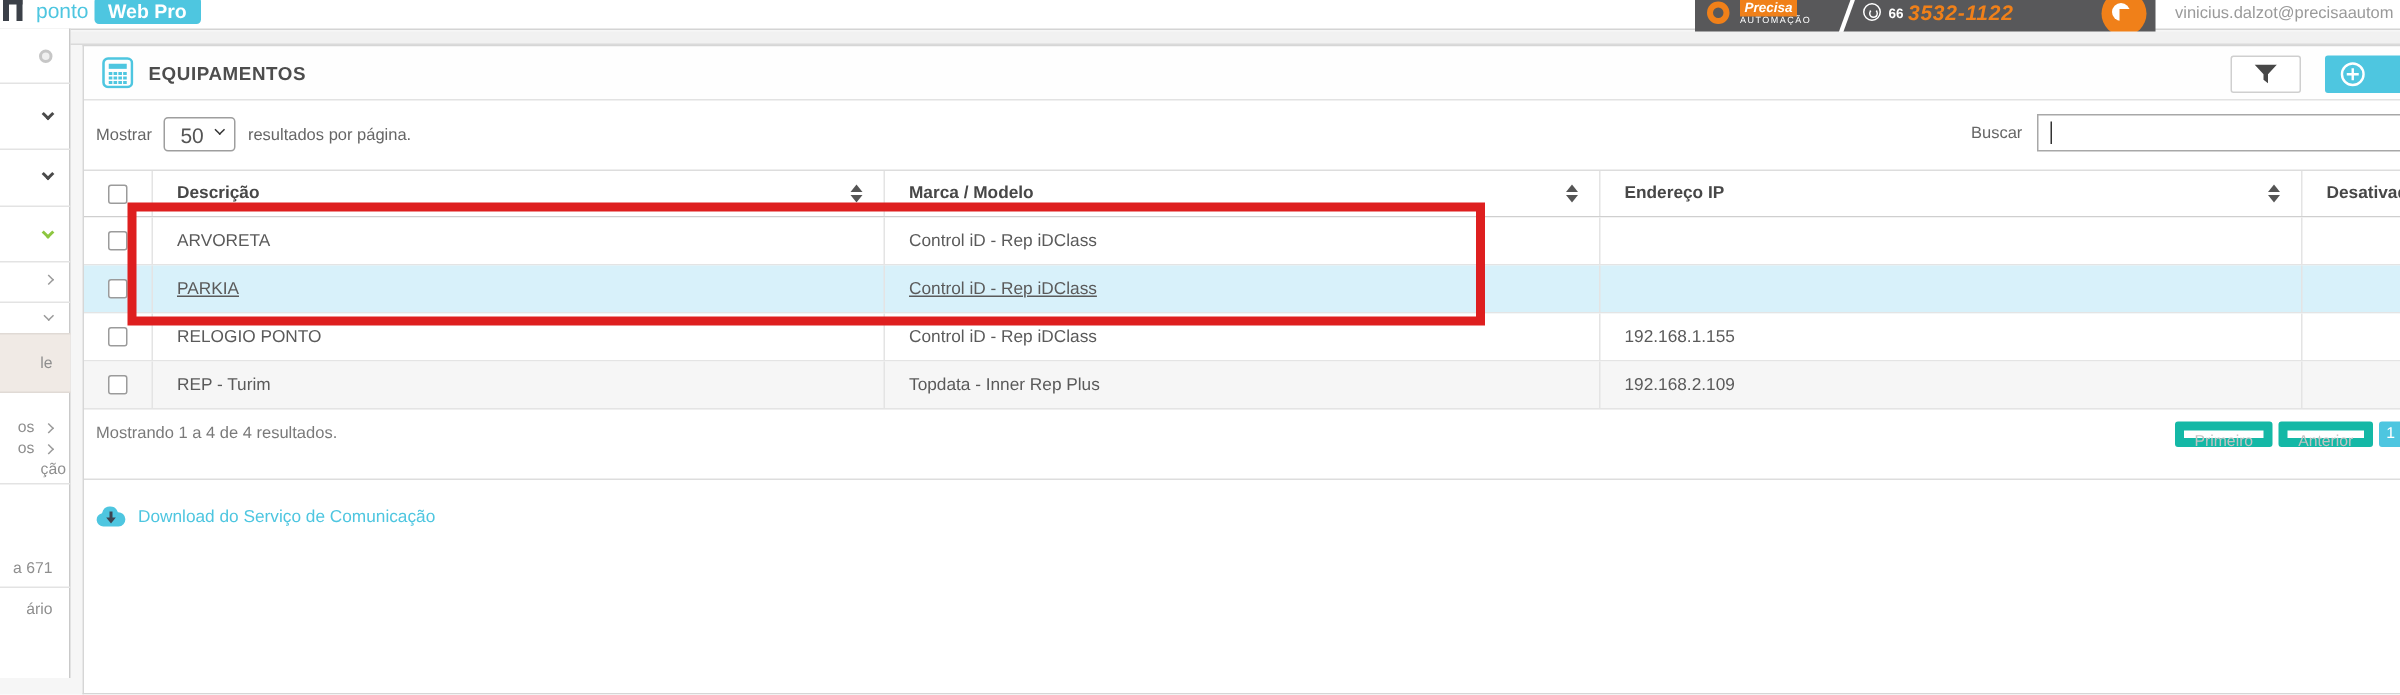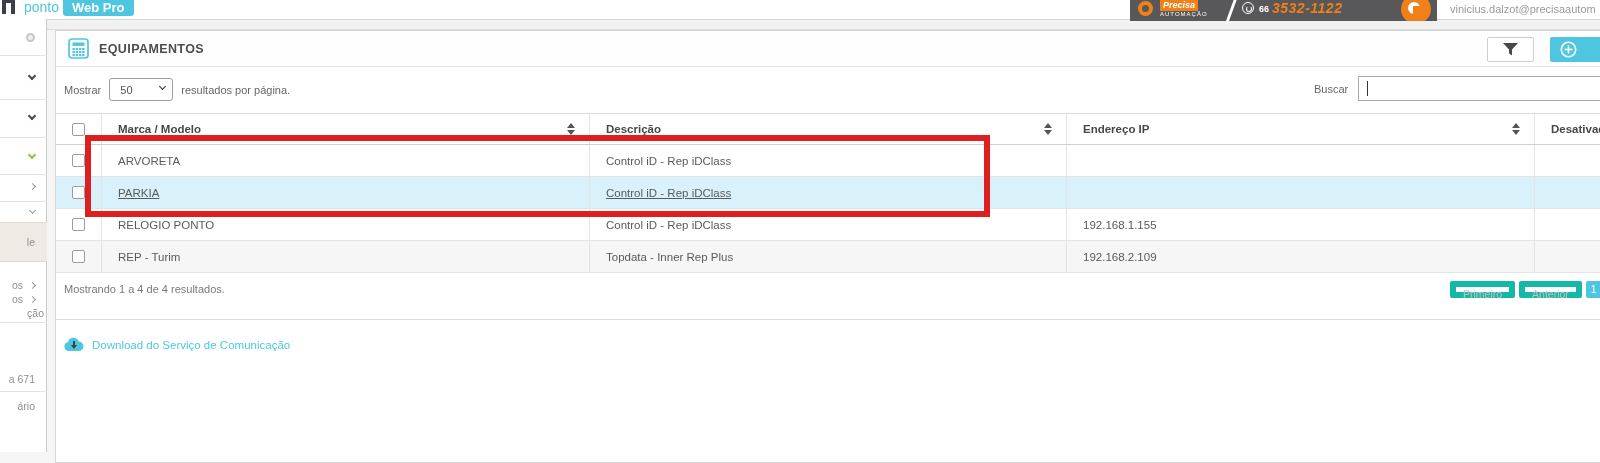--- a/index.html
+++ b/index.html
@@ -50,21 +50,21 @@
   
   .panel{position:absolute;left:55px;top:30px;width:1600px;height:433px;background:#fff;border:1px solid #d6d6d6;border-right:none;}
   .titlebar{position:absolute;left:0;top:0;width:100%;height:36px;border-bottom:1px solid #e2e2e2;display:flex;align-items:center;padding-left:12px;background:#fefefe;}
   .title{font-size:12.5px;font-weight:bold;color:#4d4d4d;letter-spacing:.4px;margin-left:10px;}
   .btn-filter{position:absolute;left:1431px;top:6px;width:47px;height:25px;background:#fff;border:1px solid #cfcfcf;border-radius:2px;display:flex;align-items:center;justify-content:center;cursor:pointer;}
   .btn-add{position:absolute;left:1494px;top:6px;width:96px;height:25px;background:var(--accent);border:none;border-radius:2px;display:flex;align-items:center;padding-left:10px;cursor:pointer;}
   
   .controls{position:absolute;left:0;top:36px;width:100%;height:46px;}
   .ctl-left{position:absolute;left:8px;top:11px;display:flex;align-items:center;gap:8px;font-size:11px;color:#666;}
   .sel-wrap{position:relative;}
-  .sel{appearance:none;-webkit-appearance:none;width:64px;height:23px;border:1px solid #9e9e9e;border-radius:3px;background:#fff;font-size:11px;color:#555;padding:0 0 0 10px;font-family:"Liberation Sans",sans-serif;}
+  .sel{appearance:none;-webkit-appearance:none;width:48px;height:23px;border:1px solid #9e9e9e;border-radius:3px;background:#fff;font-size:14px;color:#555;padding:0 0 0 10px;font-family:"Liberation Sans",sans-serif;}
   .sel-wrap .cv{position:absolute;right:8px;top:9px;pointer-events:none;}
   .ctl-right{position:absolute;left:1258px;top:9px;display:flex;align-items:center;gap:10px;font-size:11px;color:#666;}
   .search-wrap{position:relative;}
   .search{width:272px;height:25px;border:1px solid #a8a8a8;background:#fff;font-size:11.5px;color:#444;padding:0 8px;font-family:"Liberation Sans",sans-serif;}
   .caret{position:absolute;left:9px;top:5px;width:1px;height:15px;background:#333;}
   
   .tbl{position:absolute;left:0;top:82px;width:100%;border-top:1px solid #ddd;}
   .tr{display:grid;grid-template-columns:45px 488px 477px 468px auto;border-bottom:1px solid #e4e4e4;height:32px;background:#fff;}
   .tr.thead{height:31px;border-bottom:1px solid #cfcfcf;}
   .tr.alt{background:#f6f6f6;}
@@ -219,28 +219,28 @@
       </span>
     </div>
   </div>
 
   <div class="tbl">
     <div class="tr thead">
       <div class="th">
           <input type="checkbox" class="cb" style="">
         </div>
       <div class="th">
-        <span>Marca / Modelo</span>
+        <span>Descrição</span>
         <span class="sort">
             <i class="up"></i>
             <i class="dn"></i>
           </span>
       </div>
       <div class="th">
-        <span>Descrição</span>
+        <span>Marca / Modelo</span>
         <span class="sort">
             <i class="up"></i>
             <i class="dn"></i>
           </span>
       </div>
       <div class="th">
         <span>Endereço IP</span>
         <span class="sort">
             <i class="up"></i>
             <i class="dn"></i>

